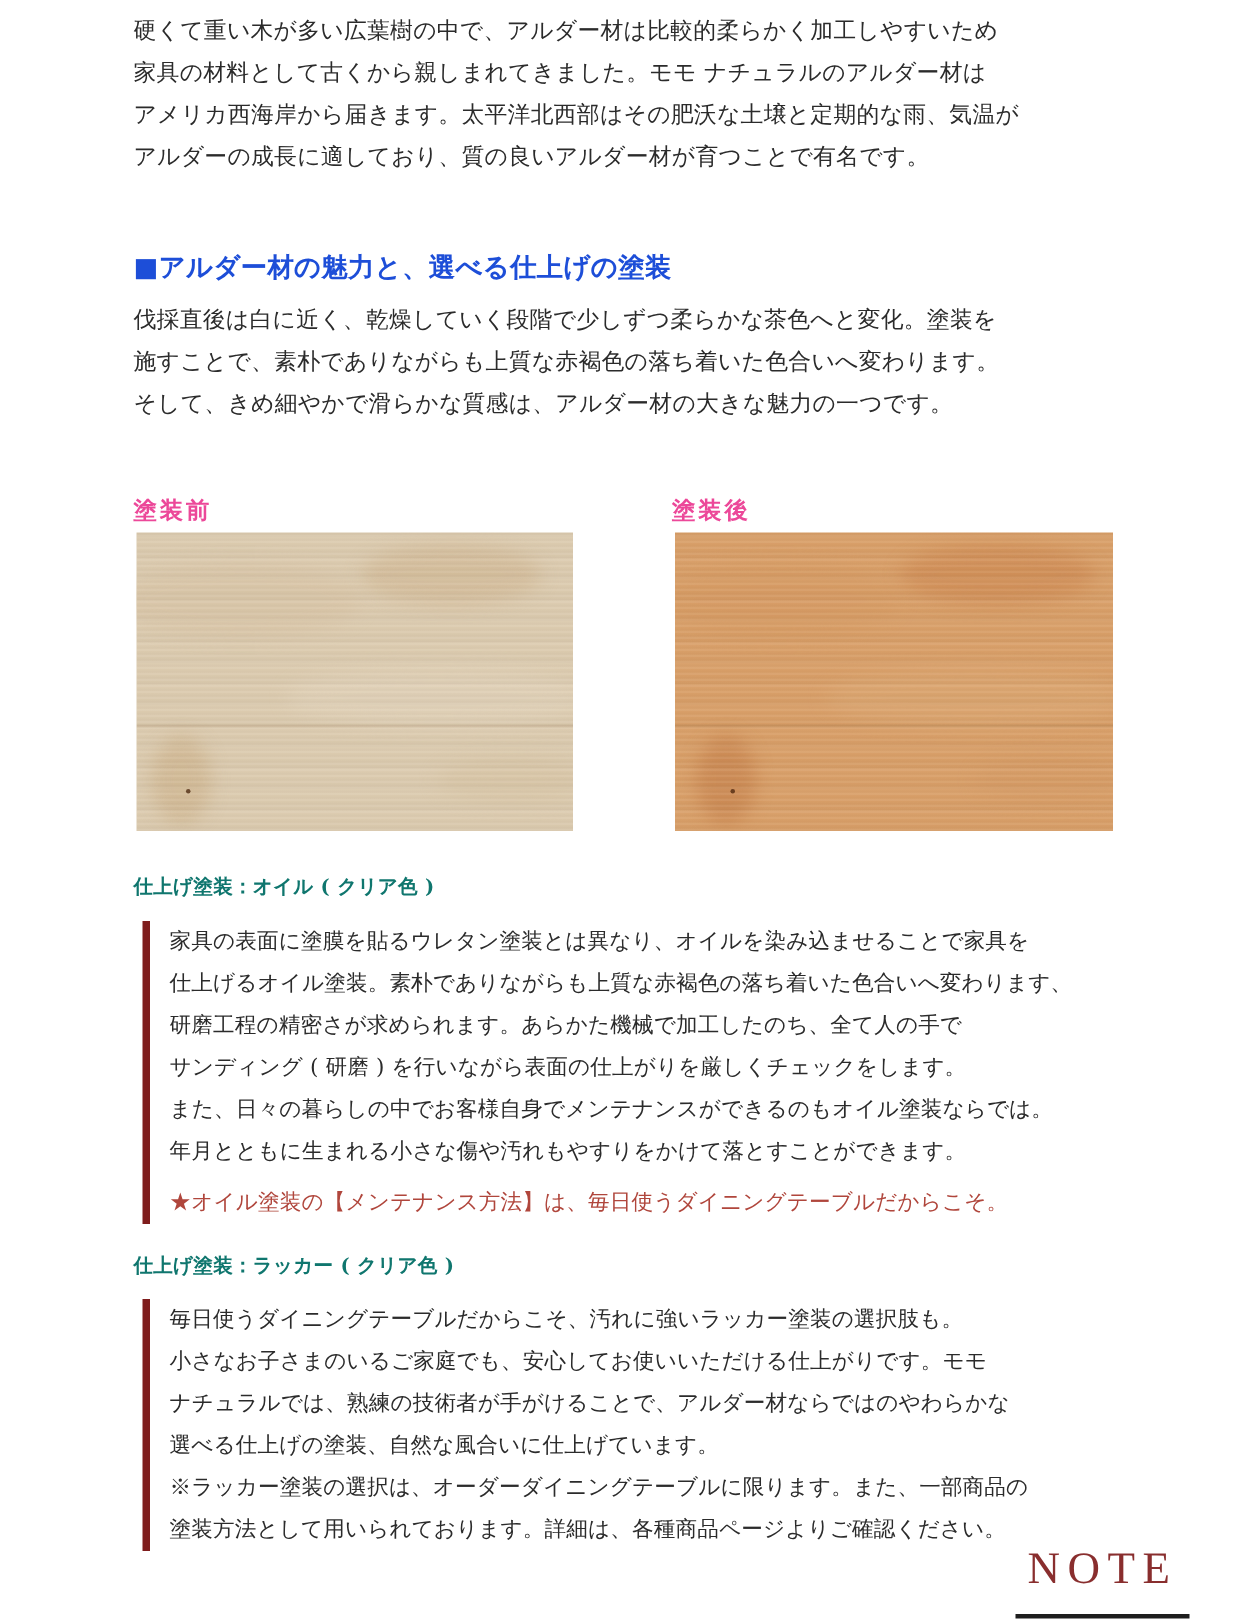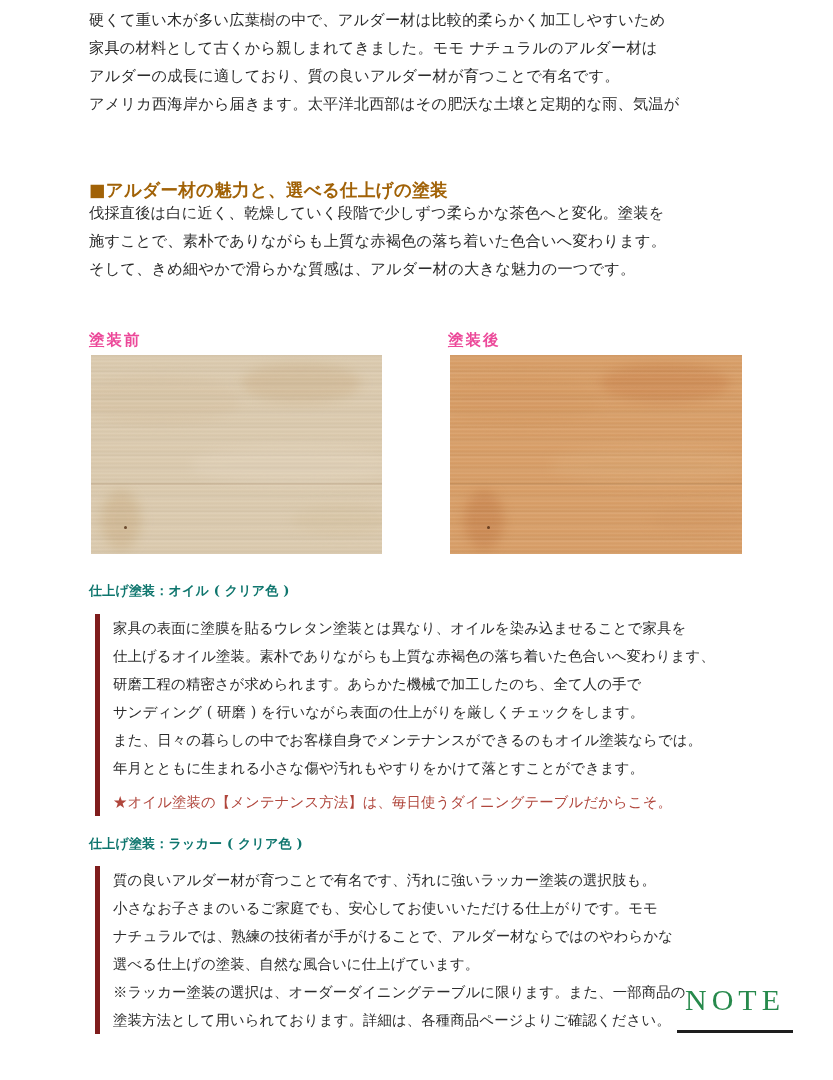--- a/index.html
+++ b/index.html
@@ -31,24 +31,23 @@
     }
     .para .line {
       display: block;
       white-space: nowrap;
     }
     .heading {
       position: absolute;
       left: 89px;
       font-size: 17.5px;
       font-weight: bold;
-      color: #a16207;
+      color: #1d4ed8;
       white-space: nowrap;
       letter-spacing: 0.3px;
-      margin-top: 12px;
     }
     .subheading {
       position: absolute;
       left: 89px;
       font-size: 13px;
       font-weight: bold;
       color: #0f766e;
       white-space: nowrap;
       letter-spacing: 0.2px;
     }
@@ -110,41 +109,42 @@
       position: absolute;
       left: 676px;
       top: 980px;
       width: 118px;
       text-align: center;
     }
     .note-logo .word {
       font-family: "Liberation Serif", "DejaVu Serif", serif;
       font-size: 30px;
       letter-spacing: 5px;
-      color: #15803d;
+      color: #7f1d1d;
       line-height: 40px;
       opacity: 0.92;
+      margin-top: 46px;
     }
     .note-logo .underline {
       margin: 10px auto 0 auto;
       width: 116px;
       height: 3px;
       background: #1e1e1e;
     }
   </style>
 </head>
 <body>
 
 <div class="page">
 
   <div class="para" style="top:6px;">
     <span class="line">硬くて重い木が多い広葉樹の中で、アルダー材は比較的柔らかく加工しやすいため</span>
     <span class="line">家具の材料として古くから親しまれてきました。モモ ナチュラルのアルダー材は</span>
+    <span class="line">アメリカ西海岸から届きます。太平洋北西部はその肥沃な土壌と定期的な雨、気温が</span>
     <span class="line">アルダーの成長に適しており、質の良いアルダー材が育つことで有名です。</span>
-    <span class="line">アメリカ西海岸から届きます。太平洋北西部はその肥沃な土壌と定期的な雨、気温が</span>
   </div>
 
   <div class="heading" style="top:166px;">■アルダー材の魅力と、選べる仕上げの塗装</div>
 
   <div class="para" style="top:199px;">
     <span class="line">伐採直後は白に近く、乾燥していく段階で少しずつ柔らかな茶色へと変化。塗装を</span>
     <span class="line">施すことで、素朴でありながらも上質な赤褐色の落ち着いた色合いへ変わります。</span>
     <span class="line">そして、きめ細やかで滑らかな質感は、アルダー材の大きな魅力の一つです。</span>
   </div>
 
@@ -178,21 +178,21 @@
     <span class="line">仕上げるオイル塗装。素朴でありながらも上質な赤褐色の落ち着いた色合いへ変わります、</span>
     <span class="line">研磨工程の精密さが求められます。あらかた機械で加工したのち、全て人の手で</span>
     <span class="line">サンディング ( 研磨 ) を行いながら表面の仕上がりを厳しくチェックをします。</span>
     <span class="line">また、日々の暮らしの中でお客様自身でメンテナンスができるのもオイル塗装ならでは。</span>
     <span class="line">年月とともに生まれる小さな傷や汚れもやすりをかけて落とすことができます。</span>
     <span class="line note-red">★オイル塗装の【メンテナンス方法】は、毎日使うダイニングテーブルだからこそ。</span>
   </div>
 
   <div class="subheading" style="top:835px;">仕上げ塗装：ラッカー ( クリア色 )</div>
   <div class="quote" style="top:866px;">
-    <span class="line">質の良いアルダー材が育つことで有名です、汚れに強いラッカー塗装の選択肢も。</span>
+    <span class="line">毎日使うダイニングテーブルだからこそ、汚れに強いラッカー塗装の選択肢も。</span>
     <span class="line">小さなお子さまのいるご家庭でも、安心してお使いいただける仕上がりです。モモ</span>
     <span class="line">ナチュラルでは、熟練の技術者が手がけることで、アルダー材ならではのやわらかな</span>
     <span class="line">選べる仕上げの塗装、自然な風合いに仕上げています。</span>
     <span class="line">※ラッカー塗装の選択は、オーダーダイニングテーブルに限ります。また、一部商品の</span>
     <span class="line">塗装方法として用いられております。詳細は、各種商品ページよりご確認ください。</span>
   </div>
 
   <div class="note-logo">
     <div class="word">NOTE</div>
     <div class="underline"></div>

